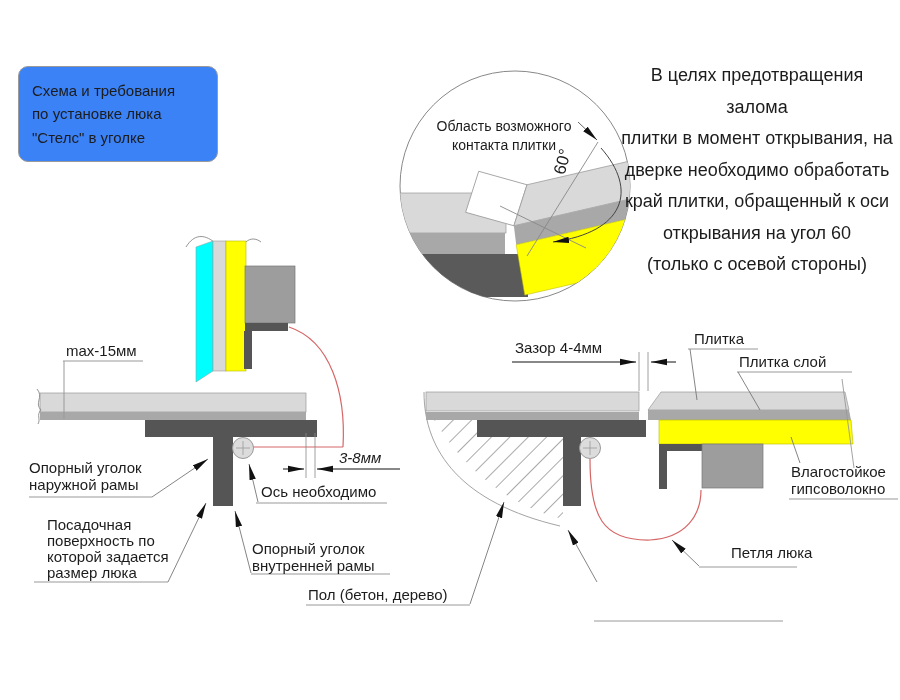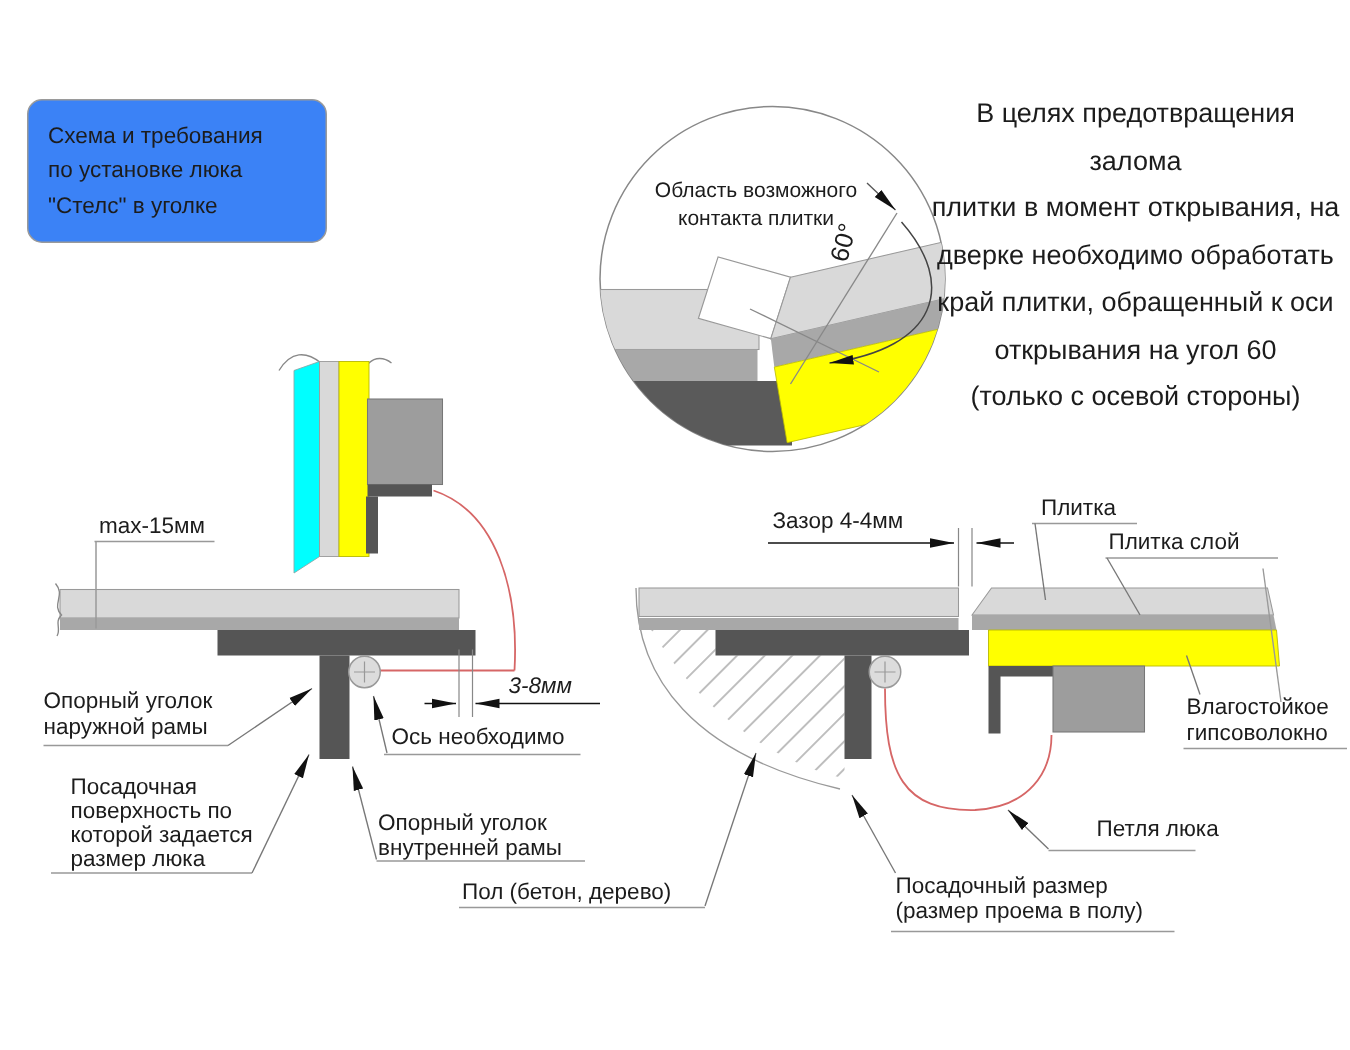--- a/index.html
+++ b/index.html
@@ -162,16 +162,14 @@
   <div class="lbl" style="left:252px;top:540px;">Опорный уголок
 внутренней рамы</div>
 
   <div class="lbl" style="left:515px;top:339px;">Зазор 4-4мм</div>
   <div class="lbl" style="left:694px;top:330px;">Плитка</div>
   <div class="lbl" style="left:739px;top:353px;">Плитка слой</div>
   <div class="lbl" style="left:791px;top:463px;">Влагостойкое
 гипсоволокно</div>
   <div class="lbl" style="left:703px;top:544px;margin-left:28px;">Петля люка</div>
   <div class="lbl" style="left:308px;top:586px;text-align:right;">Пол (бетон, дерево)</div>
-  <div class="lbl" style="left:597px;top:582px;">Посадочный размер
-(размер проема в полу)</div>
 
 </div>
 
 </body></html>

